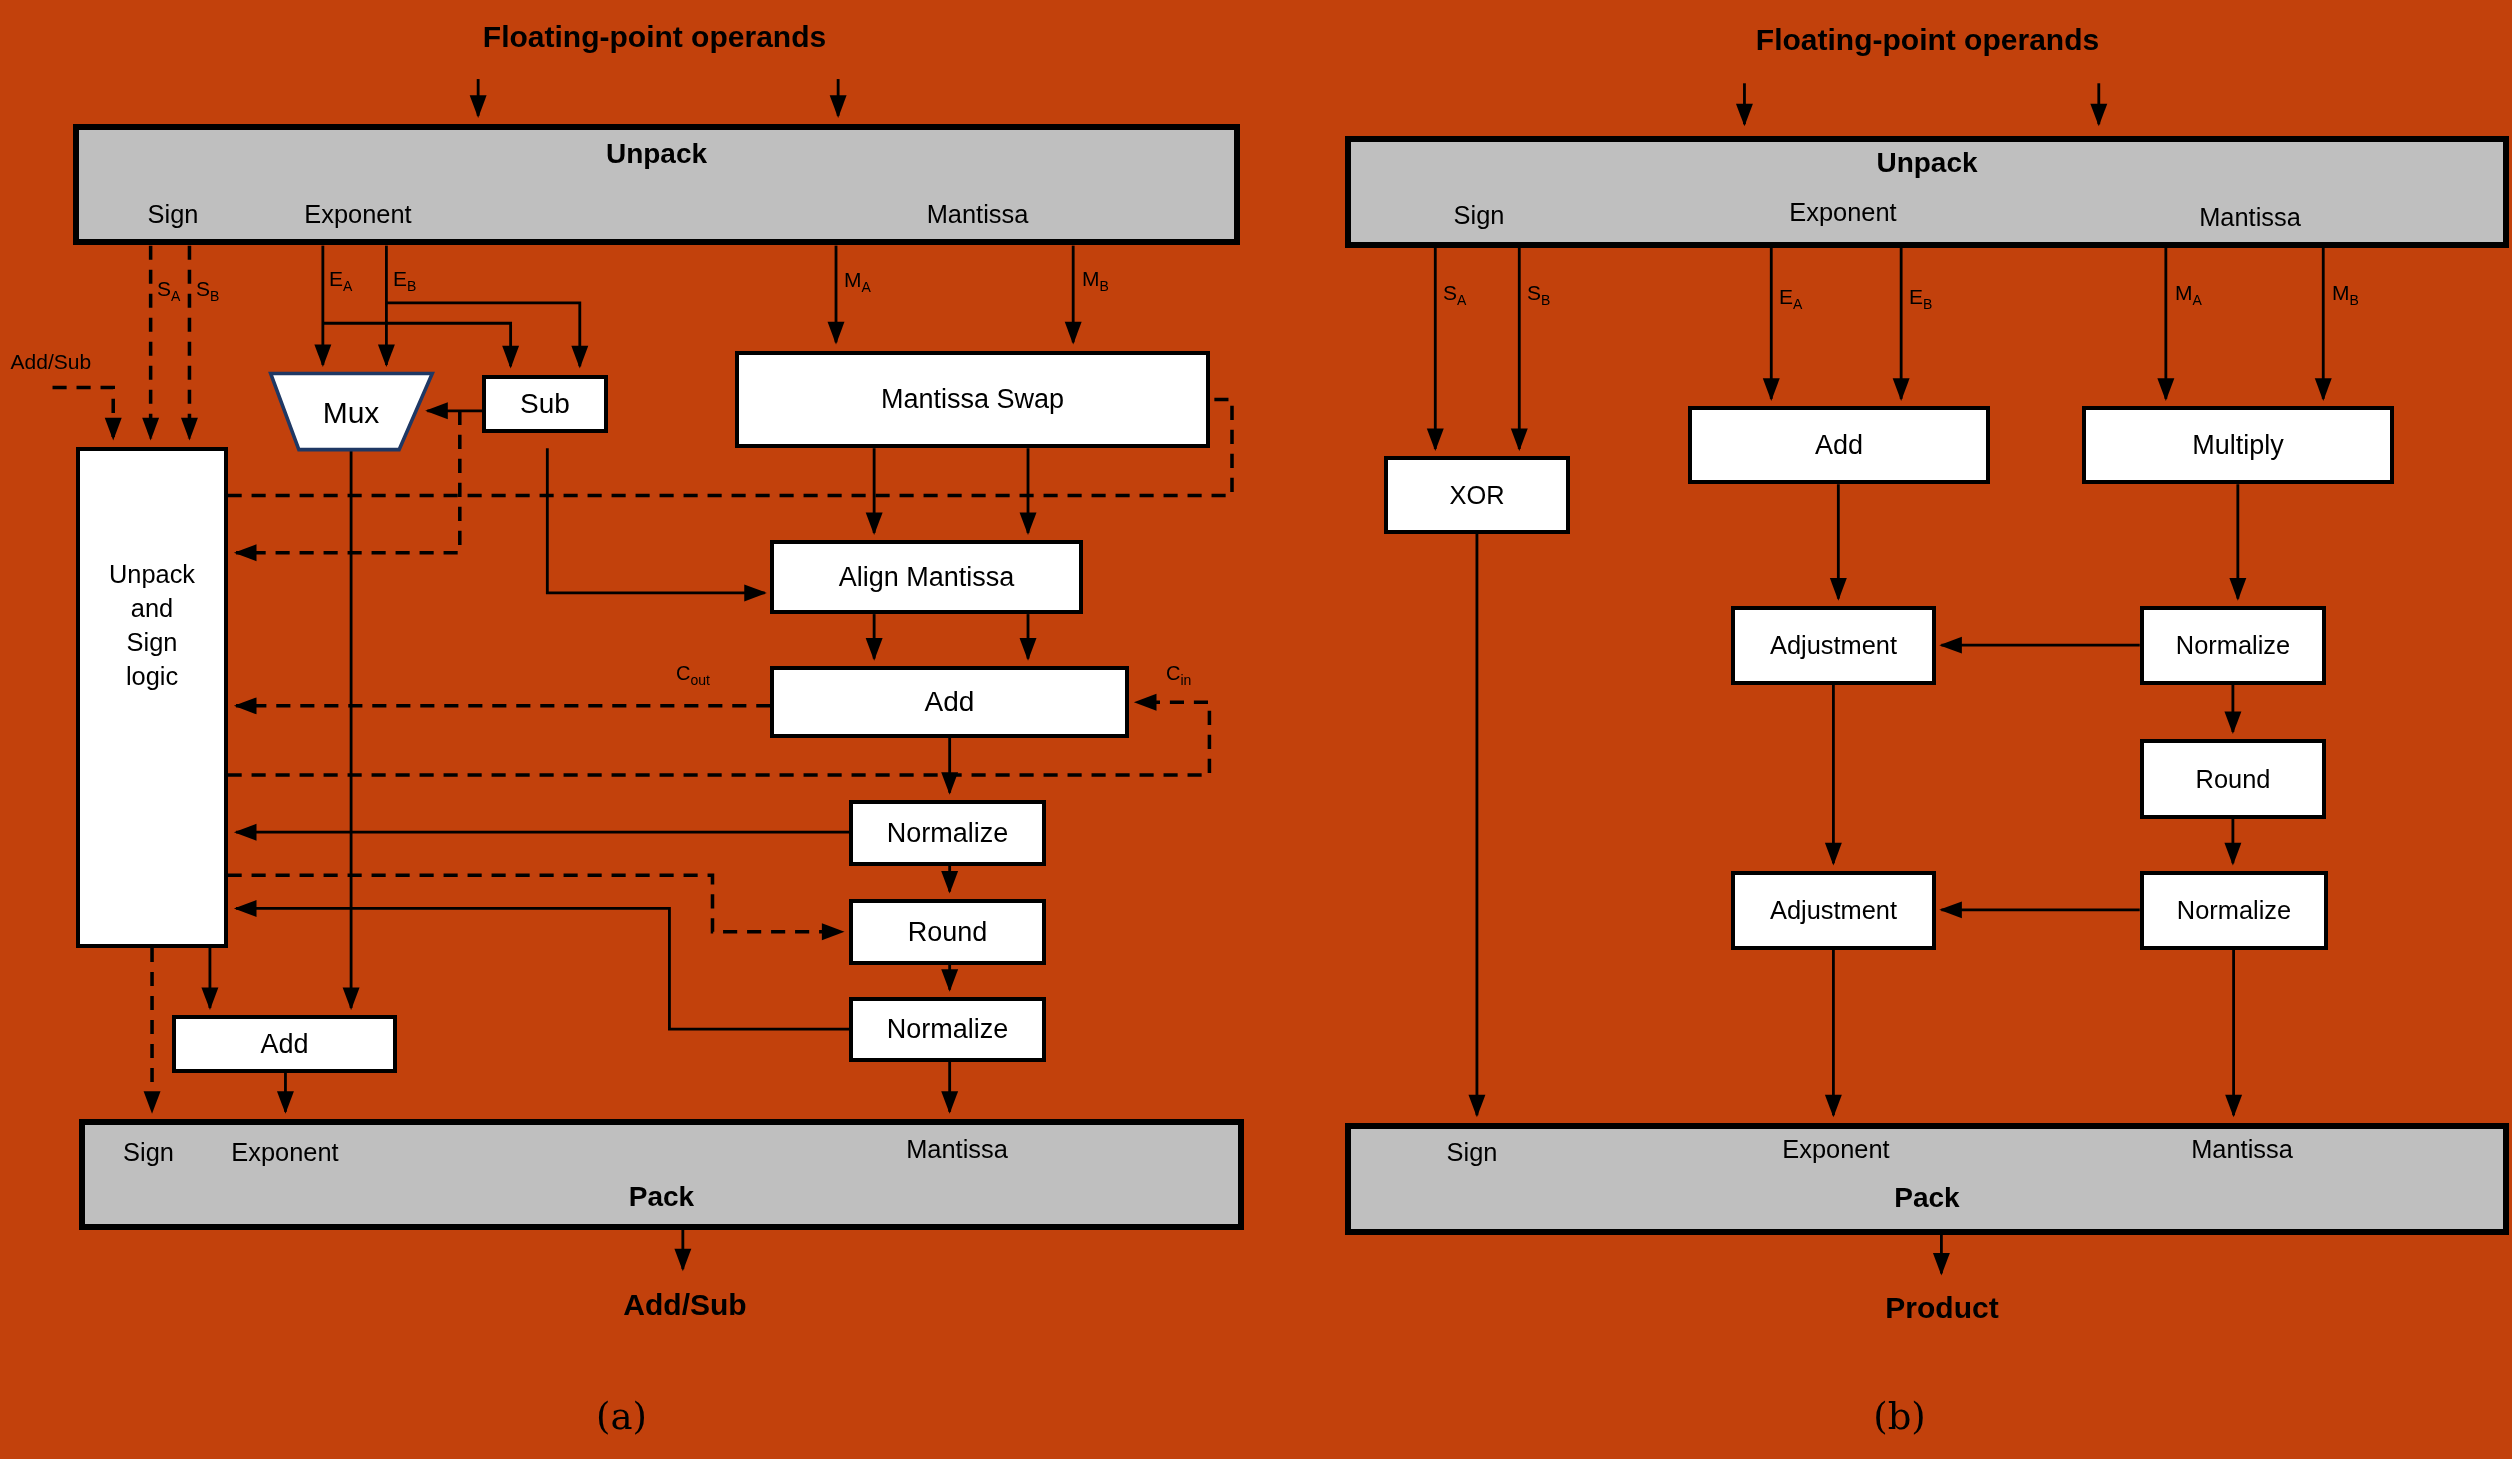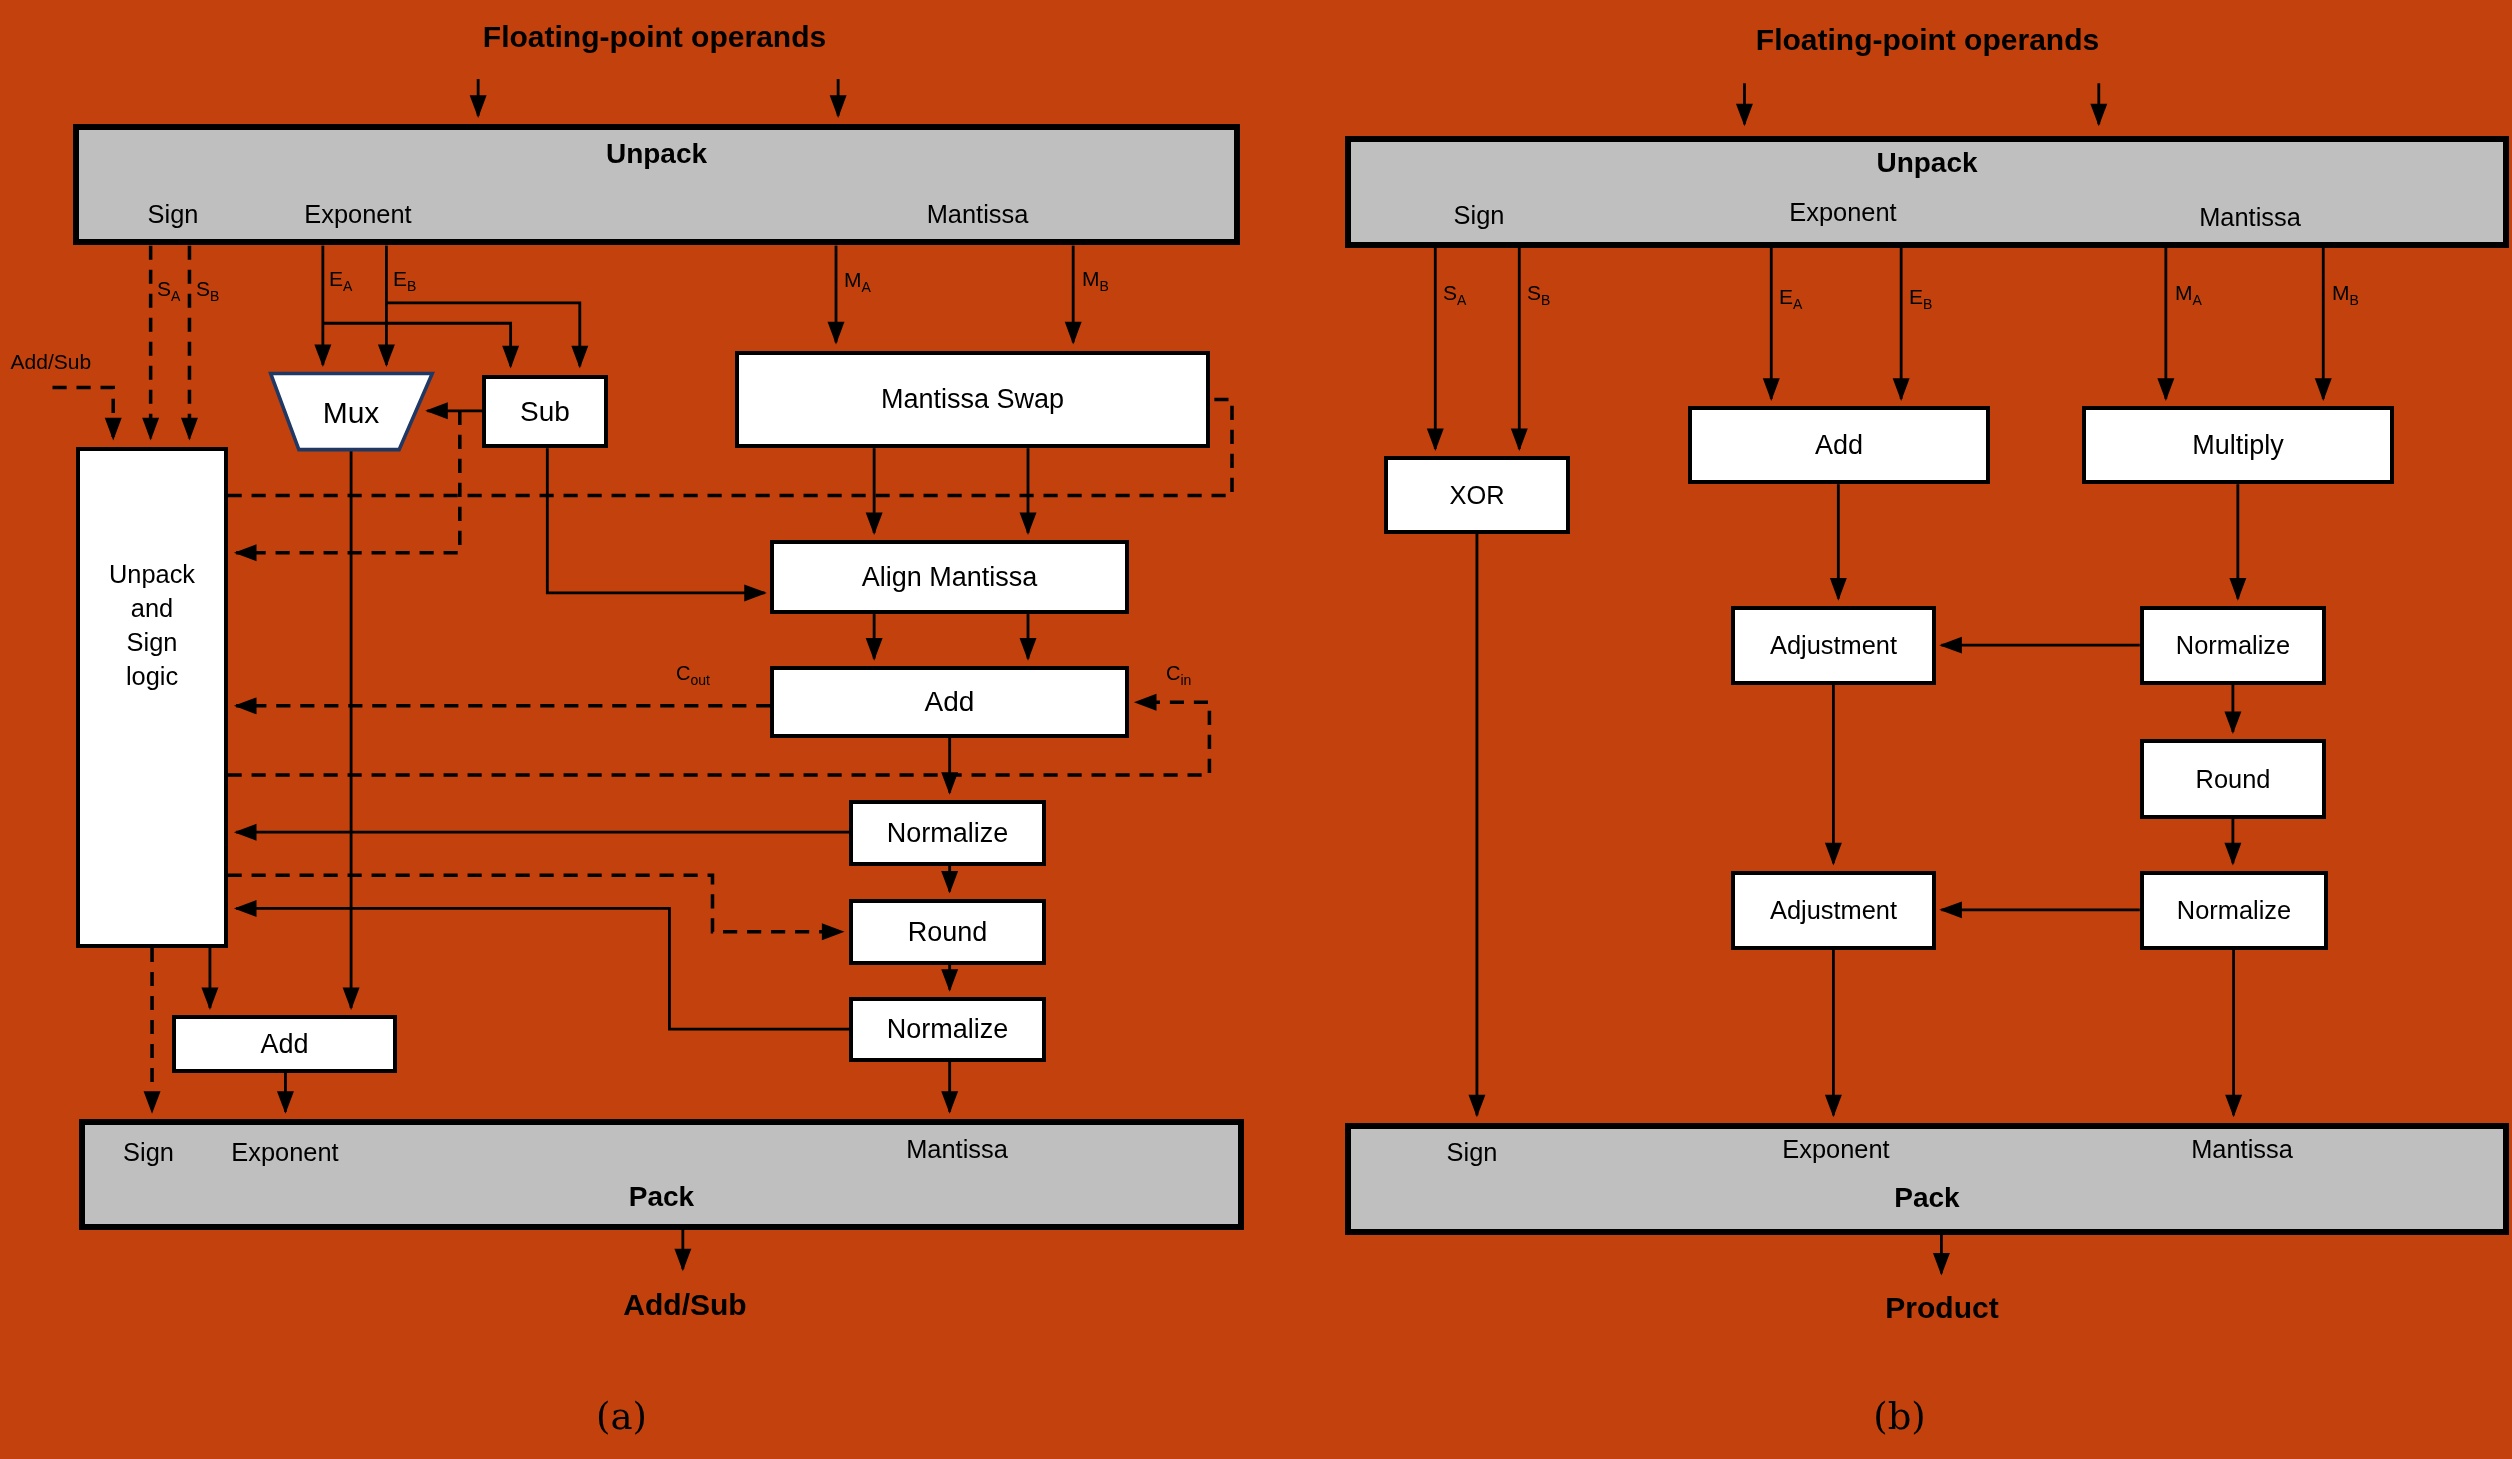--- a/index.html
+++ b/index.html
@@ -143,25 +143,25 @@
     <div style="margin-top:106px;">
       <span class="ctrl-line">Unpack</span>
       <span class="ctrl-line">and</span>
       <span class="ctrl-line">Sign</span>
       <span class="ctrl-line">logic</span>
     </div>
   </div>
 
   <div class="muxlabel" style="left:282px;top:385px;width:138px;height:56px;">Mux</div>
 
-  <div class="box" style="left:482px;top:375px;width:126px;height:73px;font-size:28px;">Sub</div>
+  <div class="box" style="left:482px;top:375px;width:126px;height:58px;font-size:28px;">Sub</div>
 
   <div class="box" style="left:735px;top:351px;width:475px;height:97px;">Mantissa Swap</div>
 
-  <div class="box" style="left:770px;top:540px;width:359px;height:74px;">Align Mantissa</div>
+  <div class="box" style="left:770px;top:540px;width:313px;height:74px;">Align Mantissa</div>
 
   <div class="box" style="left:770px;top:666px;width:359px;height:72px;font-size:28px;">Add</div>
 
   <div class="carry" style="left:676px;top:662px;"><span>C</span><sub>out</sub></div>
   <div class="carry" style="left:1166px;top:662px;"><span>C</span><sub>in</sub></div>
 
   <div class="box" style="left:849px;top:800px;width:197px;height:66px;">Normalize</div>
   <div class="box" style="left:849px;top:899px;width:197px;height:66px;">Round</div>
   <div class="box" style="left:849px;top:997px;width:197px;height:65px;">Normalize</div>
 

